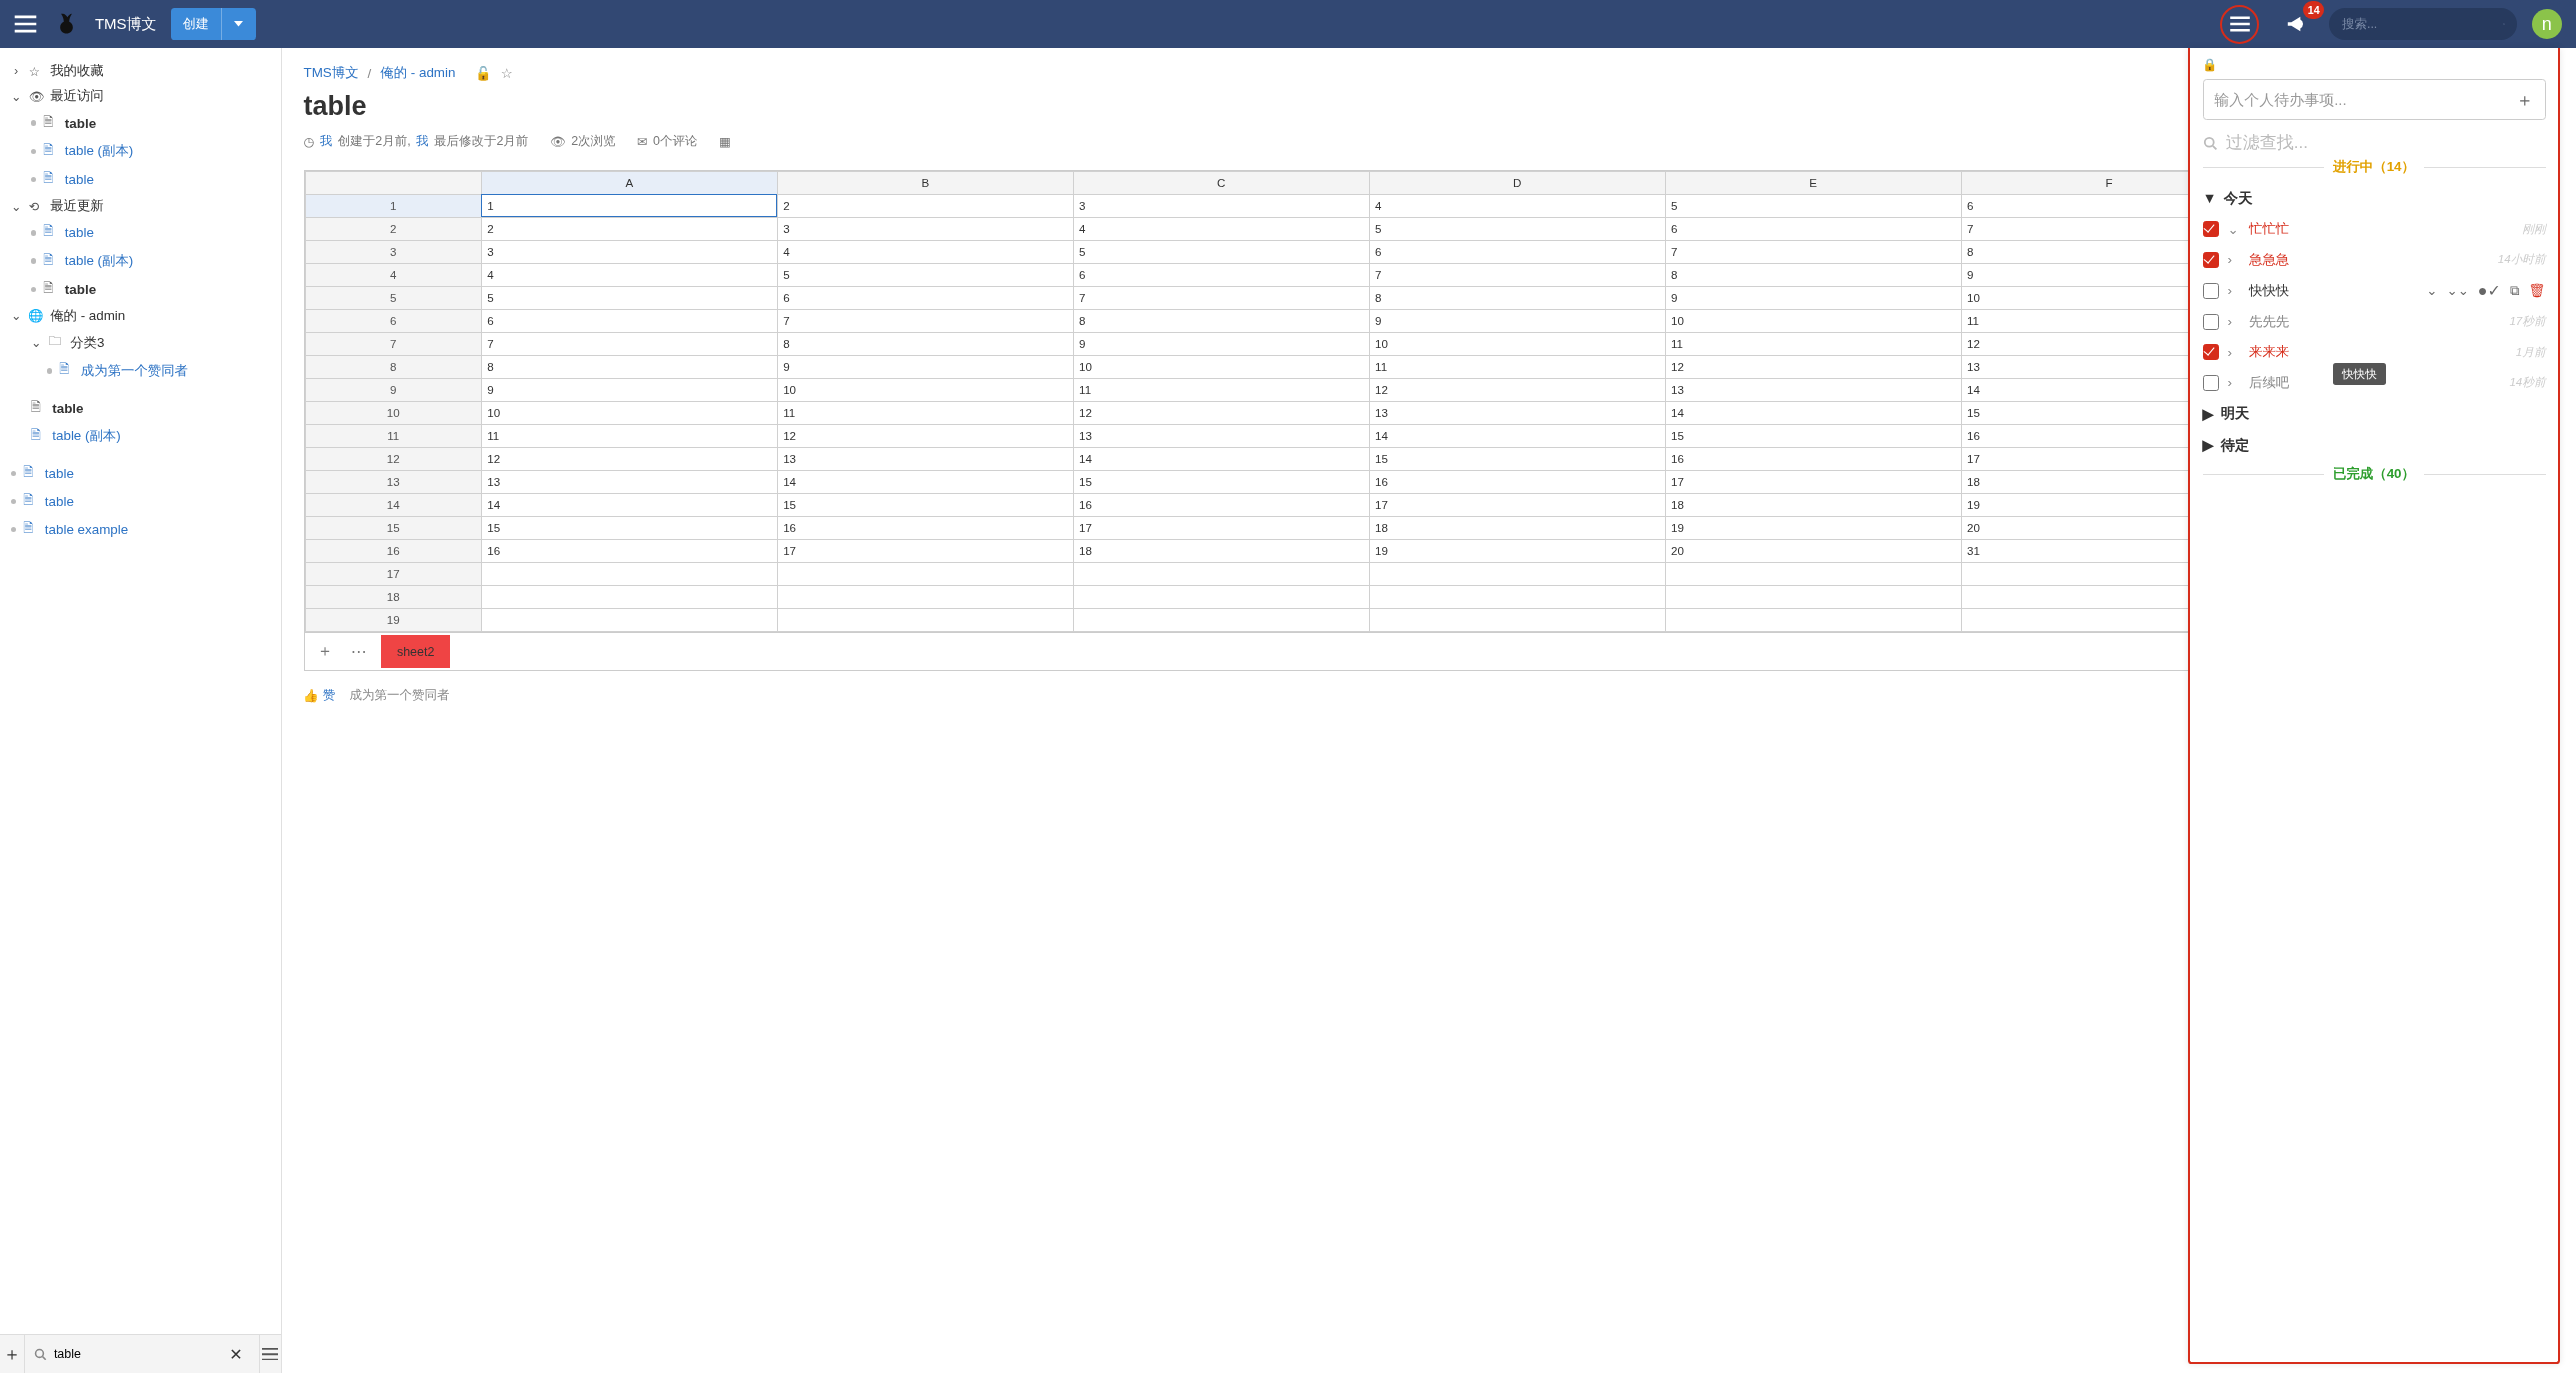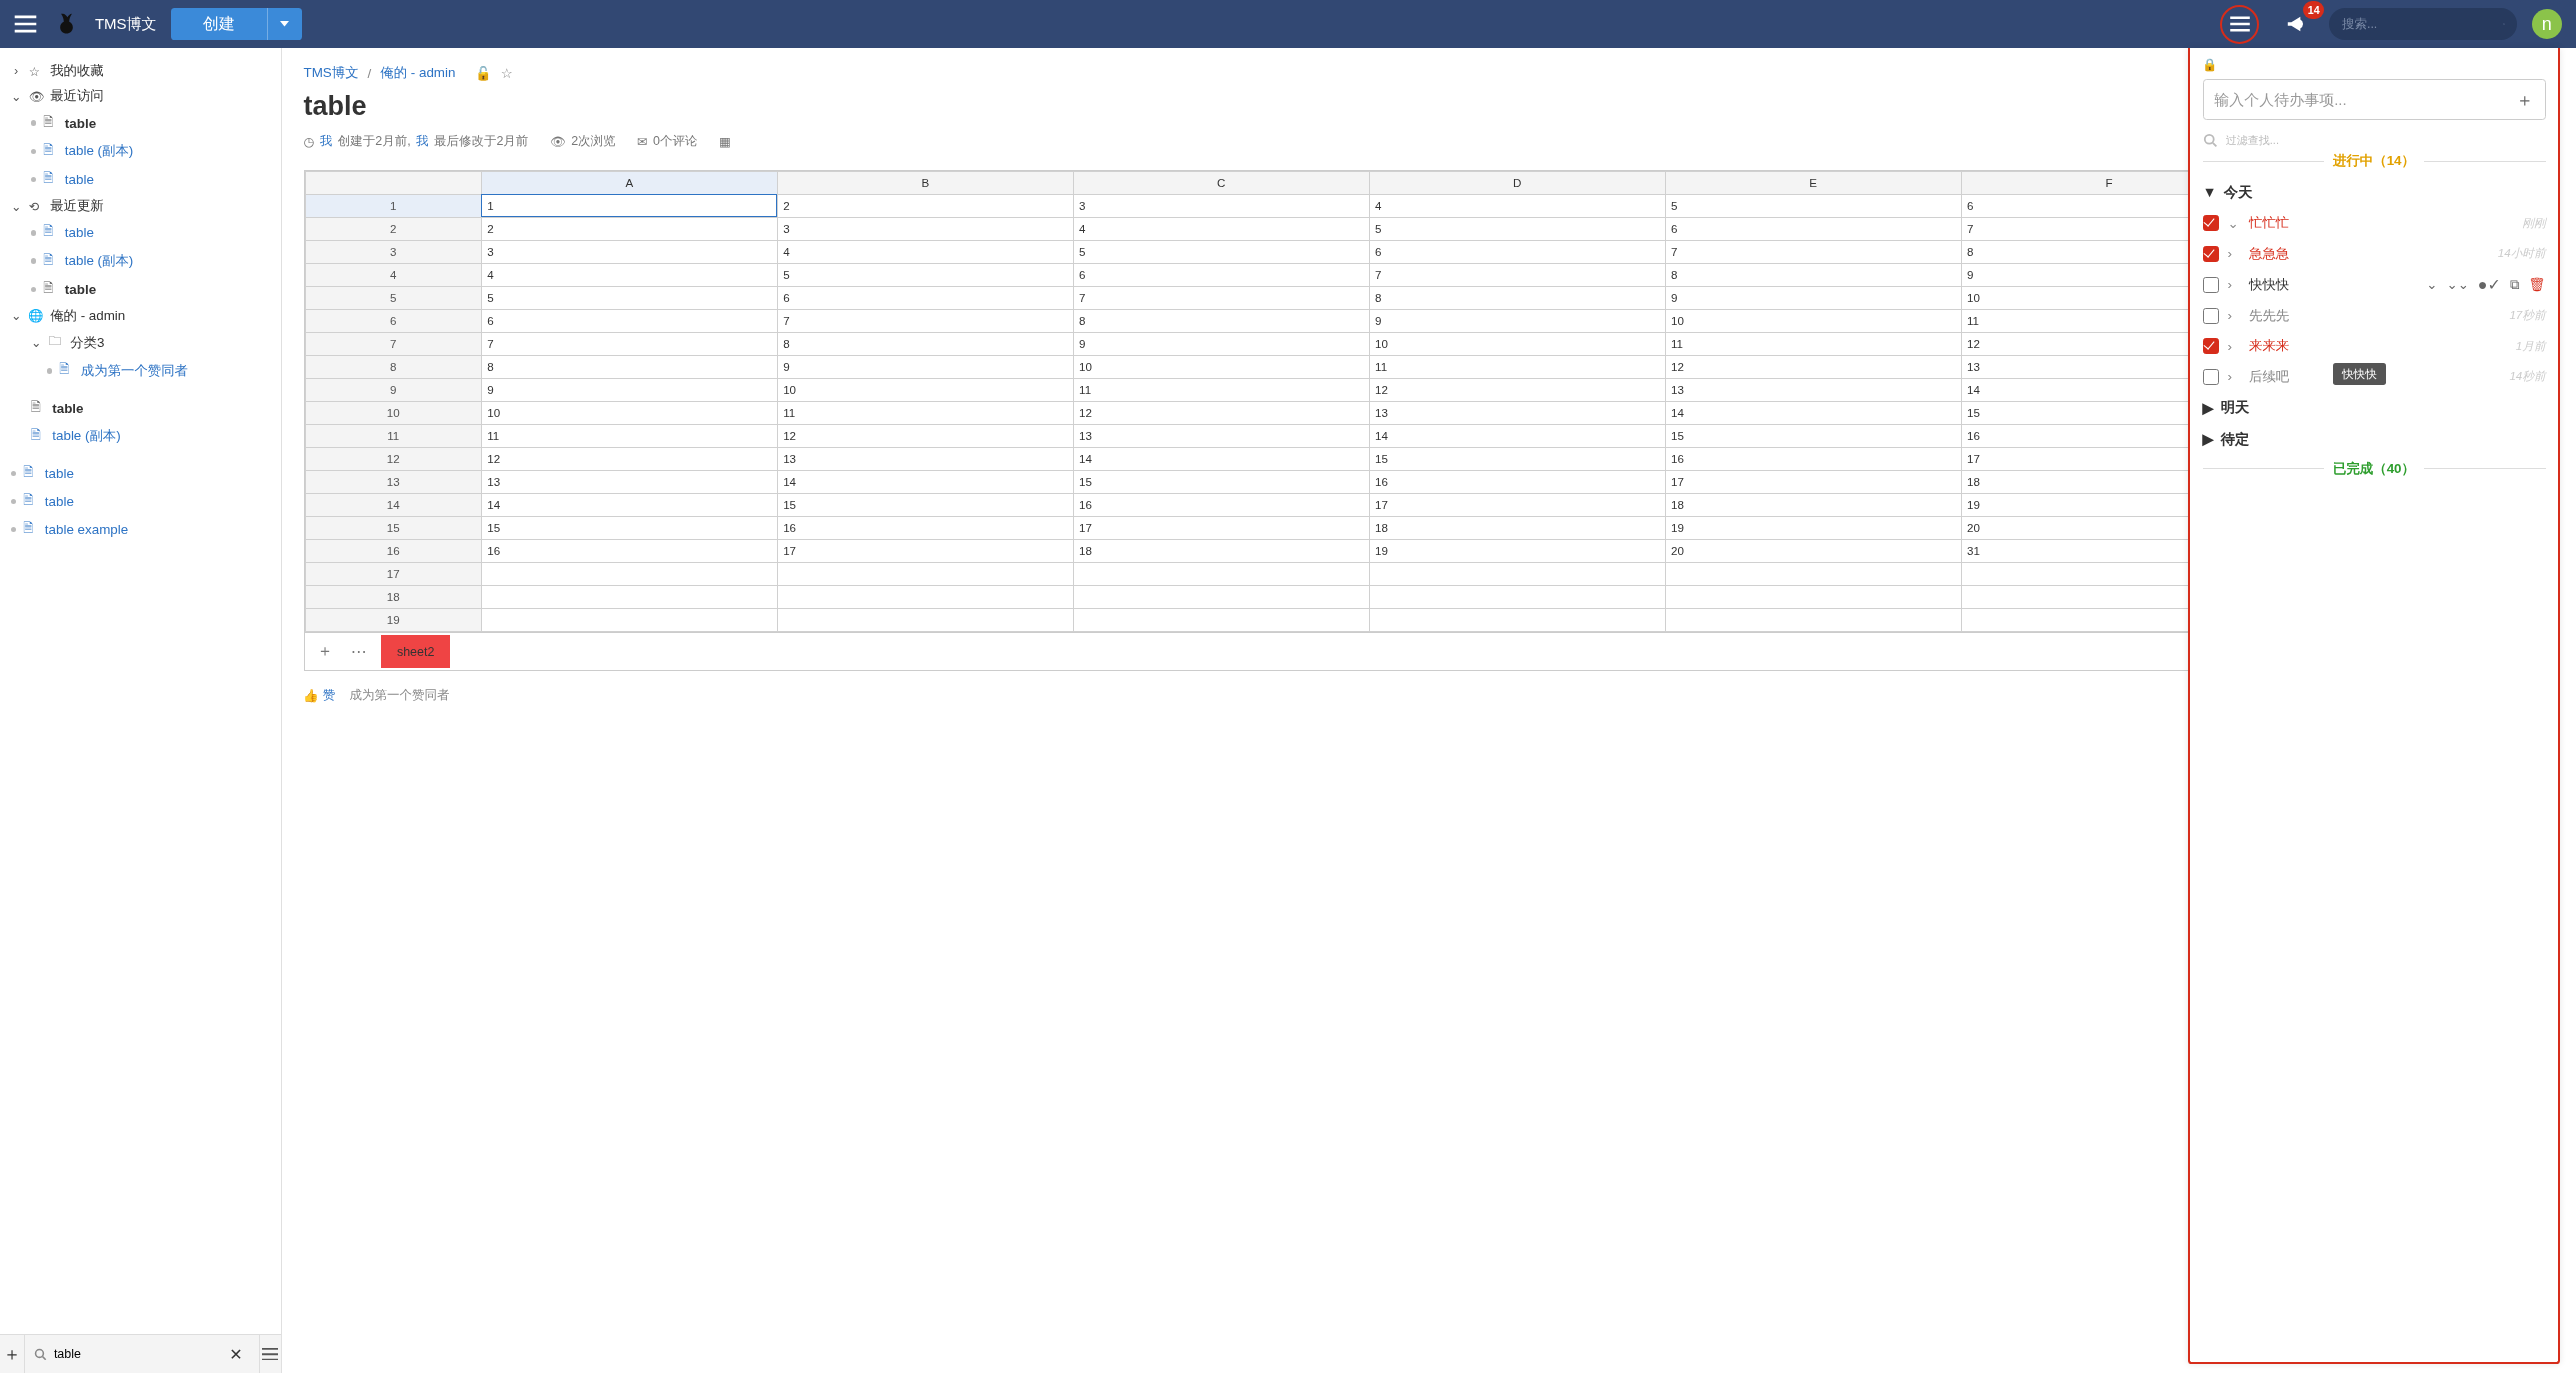--- a/index.html
+++ b/index.html
@@ -6,21 +6,21 @@
 html,body{height:100%;}
 body{font-size:12.5px;color:#333;background:#fff;overflow:hidden;}
 svg{display:block;}
 
 
 .topbar{height:48px;background:#324873;color:#fff;display:flex;align-items:center;padding:0 14.3px;gap:14.3px;}
 .topbar .hamburger{width:23px;height:18px;cursor:pointer;}
 .topbar .logo{width:29px;height:29px;}
 .topbar .brand{font-size:15px;font-weight:500;}
 .topbar .create-btn{background:#3b8ad9;color:#fff;border:none;border-radius:3.6px;height:32px;display:flex;align-items:center;cursor:pointer;}
-.topbar .create-btn .lbl{padding:0 32px;font-size:16px;font-weight:500;}
+.topbar .create-btn .lbl{padding:0 12px;font-size:13px;font-weight:500;}
 .topbar .create-btn .caret{padding:0 12.5px;border-left:0.9px solid rgba(255,255,255,.3);height:100%;display:flex;align-items:center;}
 .topbar .spacer{flex:1;}
 .topbar .icon-btn{width:36px;height:36px;display:flex;align-items:center;justify-content:center;cursor:pointer;position:relative;}
 .topbar .list-btn{border:2.7px solid #d62c1a;border-radius:50%;width:39px;height:39px;}
 .topbar .badge{position:absolute;top:-5.4px;right:-9px;background:#d62c1a;color:#fff;border-radius:9px;min-width:20px;height:18px;font-size:10.7px;font-weight:700;display:flex;align-items:center;justify-content:center;padding:0 4.5px;}
 .topbar .search{background:#273a5e;border-radius:16px;height:32px;width:188px;display:flex;align-items:center;padding:0 12.5px;color:#7a8aa6;}
 .topbar .search input{flex:1;background:transparent;border:none;outline:none;color:#fff;font-size:12.5px;}
 .topbar .search input::placeholder{color:#7a8aa6;}
 .topbar .avatar{width:30px;height:30px;border-radius:50%;background:#8bc34a;color:#fff;display:flex;align-items:center;justify-content:center;font-size:18px;font-weight:500;}
 
@@ -78,21 +78,21 @@
 .likes .lk{color:#2d73c4;cursor:pointer;display:flex;align-items:center;gap:3.6px;}
 
 
 .todo-panel{position:fixed;top:48px;right:16px;bottom:9px;width:372px;border:2.7px solid #d62c1a;border-top:none;border-radius:0 0 3.6px 3.6px;background:#fff;padding:9px 12.5px;overflow:auto;box-shadow:0 0 7.2px rgba(0,0,0,.1);}
 .todo-panel .lockrow{color:#888;}
 .todo-panel .add-row{margin-top:7.2px;border:0.9px solid #ccc;border-radius:3.6px;height:41px;display:flex;align-items:center;padding:0 10.7px;}
 .todo-panel .add-row input{flex:1;border:none;outline:none;font-size:15px;color:#1d4ed8;}
 .todo-panel .add-row input::placeholder{color:#999;}
 .todo-panel .add-row .plus{font-size:18px;color:#666;cursor:pointer;}
 .todo-panel .filter-row{margin-top:12.5px;display:flex;align-items:center;gap:9px;color:#aaa;}
-.todo-panel .filter-row input{flex:1;border:none;outline:none;font-size:11px;}
+.todo-panel .filter-row input{flex:1;border:none;outline:none;font-size:17px;}
 .todo-panel .filter-row input::placeholder{color:#bbb;}
 .todo-panel .divider{display:flex;align-items:center;gap:9px;margin-top:5.4px;color:#e2a100;font-weight:700;font-size:13.4px;}
 .todo-panel .divider.green{color:#2e9e2e;margin-top:10.7px;}
 .todo-panel .divider .ln{flex:1;height:0.9px;background:#ddd;}
 .todo-panel .section{display:flex;align-items:center;gap:7.2px;margin-top:12.5px;font-size:14.3px;font-weight:600;}
 .todo-panel .section .tri{cursor:pointer;}
 .todo-panel .item{display:flex;align-items:center;gap:9px;margin-top:12.5px;font-size:13.4px;}
 .todo-panel .item .cb{width:16px;height:16px;border:1.8px solid #777;border-radius:2.7px;position:relative;cursor:pointer;}
 .todo-panel .item .cb.red{border-color:#d62c1a;}
 .todo-panel .item .cb.red.checked{background:#d62c1a;}

